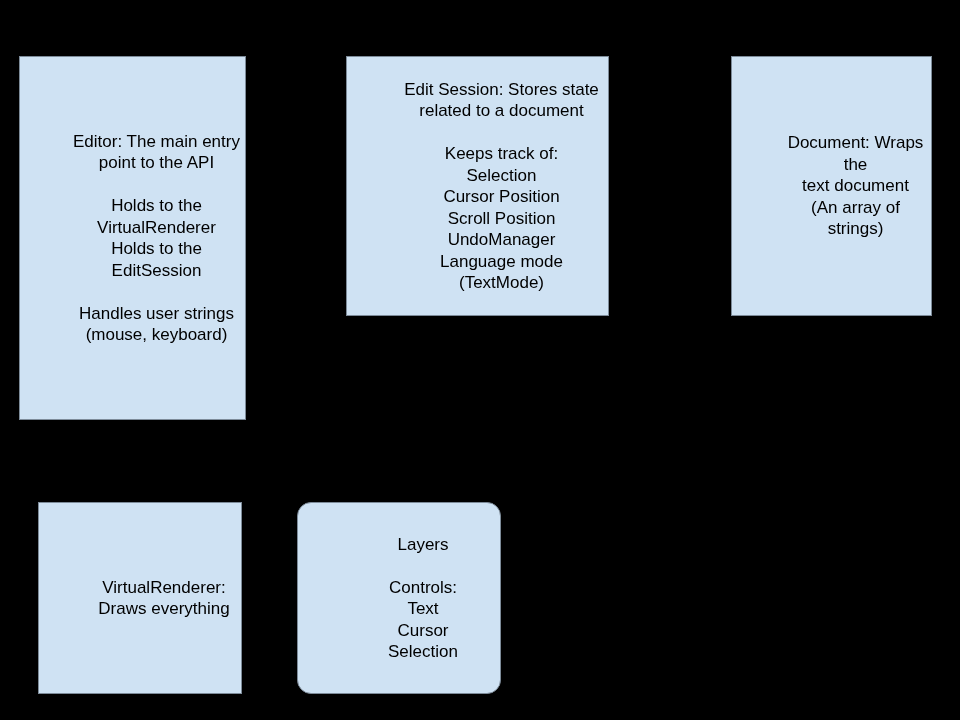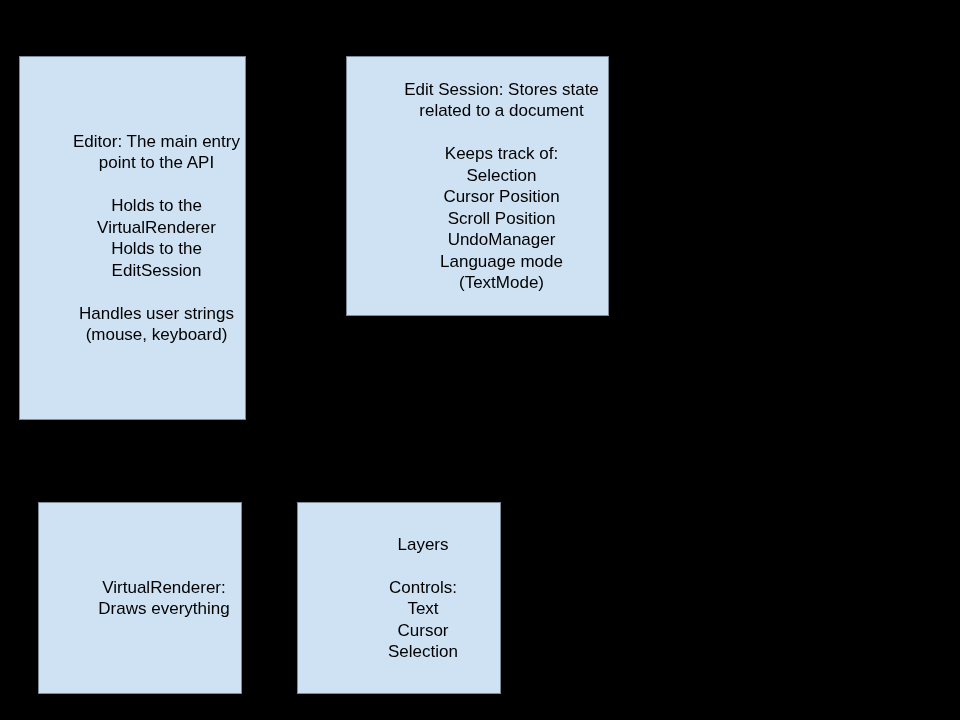--- a/index.html
+++ b/index.html
@@ -34,21 +34,21 @@
   .box .box-text {
     white-space: pre-line;
     width: 100%;
     padding: 0 4px;
   }
   #box-editor           { left: 19px;  top: 56px;  width: 227px; height: 364px; }
   #box-edit-session     { left: 346px; top: 56px;  width: 263px; height: 260px; }
   #box-document         { left: 731px; top: 56px;  width: 201px; height: 260px; }
   #box-textmode         { left: 729px; top: 365px; width: 203px; height: 194px; }
   #box-virtual-renderer { left: 38px;  top: 502px; width: 204px; height: 192px; justify-content: flex-end; }
-  #box-layers           { left: 297px; top: 502px; width: 204px; height: 192px; }
+  #box-layers           { left: 297px; top: 502px; width: 204px; height: 192px; border-radius: 14px; }
 </style>
 </head>
 <body>
 
 <div class="diagram">
 
   <div class="box" id="box-editor">
     <div class="box-text">Editor: The main entry
 point to the API
 
@@ -65,20 +65,25 @@
 related to a document
 
 Keeps track of:
 Selection
 Cursor Position
 Scroll Position
 UndoManager
 Language mode (TextMode)</div>
   </div>
 
+  <div class="box" id="box-document">
+    <div class="box-text">Document: Wraps the
+text document
+(An array of strings)</div>
+  </div>
 
 
   <div class="box" id="box-virtual-renderer">
     <div class="box-text">VirtualRenderer:
 Draws everything</div>
   </div>
 
   <div class="box" id="box-layers">
     <div class="box-text">Layers
 

